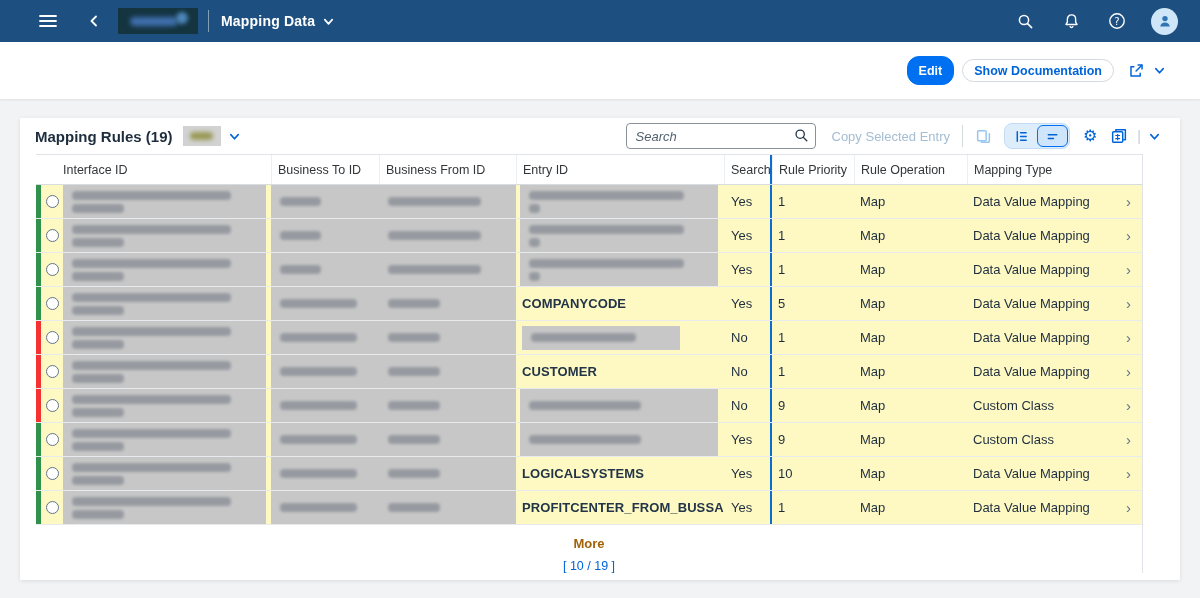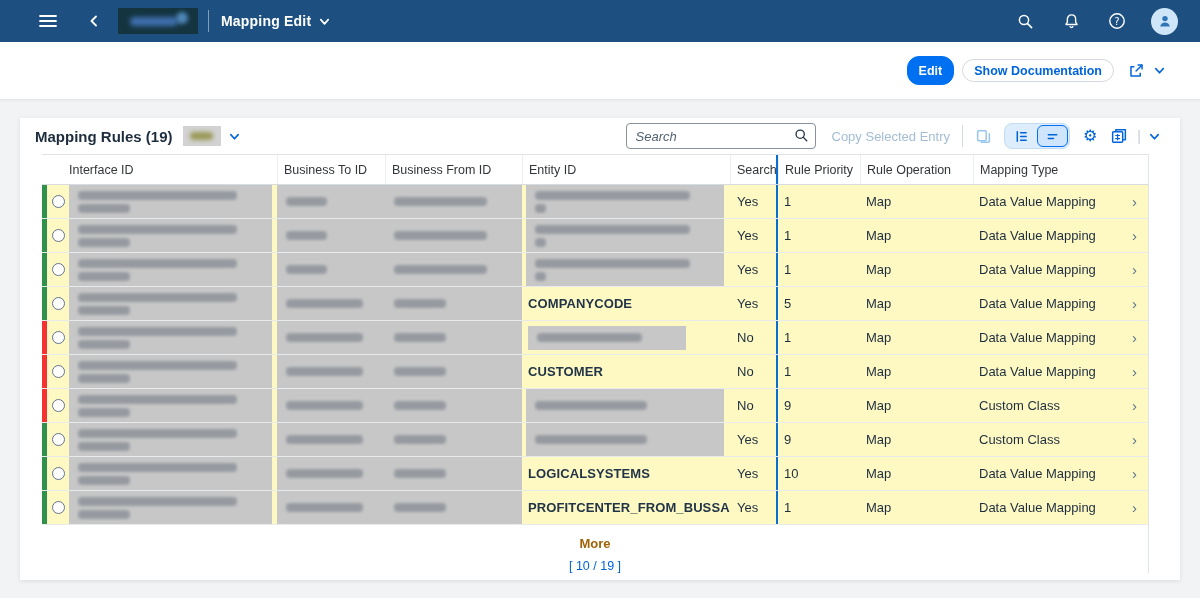--- a/index.html
+++ b/index.html
@@ -44,21 +44,21 @@
   .tb-sep { width: 1px; height: 22px; background: #d5dadd; margin: 0 12px; }
   .dis-ic { color: #96c5ef; display: flex; cursor: default; }
   .seg { margin-left: 12px; display: flex; align-items: center; background: #deedfb; border: 1px solid #c3dcf5; border-radius: 8px; padding: 1px; }
   .seg-btn { width: 31px; height: 22px; display: flex; align-items: center; justify-content: center; color: #0064d9; border-radius: 6px; border: 1px solid transparent; cursor: pointer; }
   .seg-btn.sel { border-color: #0070f2; background: #cfe5fb; }
   .gear { margin-left: 13px; font-family: "DejaVu Sans", sans-serif; font-size: 16px; color: #0064d9; line-height: 1; cursor: pointer; }
   .export-ic { margin-left: 13px; }
   .pipe { margin: 0 7px 0 9px; color: #c6cdd4; font-size: 14px; }
 
   
-  .table-zone { margin-left: 22px; width: 1107px; border-right: 1px solid #e0e4e8; border-top: 1px solid #e0e4e8; }
+  .table-zone { margin-left: 16px; width: 1107px; border-right: 1px solid #e0e4e8; border-top: 1px solid #e0e4e8; }
   .t-head, .t-row { display: grid; grid-template-columns: 5px 22px 208px 108px 137px 208px 48px 82px 113px 141px 35px; }
   .t-head { height: 30px; border-bottom: 1px solid #d7dce0; }
   .th { display: flex; align-items: center; font-size: 12.5px; color: #32363a; padding-left: 6px; border-left: 1px solid #eceff1; cursor: pointer; }
   .th.nb, .hspacer { border-left: none; }
   .th.c-if { padding-left: 0; border-left: none; }
   .th.freeze { border-right: 2px solid #0a6ed1; }
   .t-row { height: 34px; border-bottom: 1px solid #e8ebee; cursor: pointer; background: #fef9c3; }
   .ind { height: 100%; }
   .ind.pos { background: #30914c; }
   .ind.neg { background: #f53232; }
@@ -100,21 +100,21 @@
       <span class="icon-btn back">
         <svg width="14" height="14" viewBox="0 0 14 14">
             <path d="M9 2.5 4.5 7 9 11.5" fill="none" stroke="#fff" stroke-width="1.8" stroke-linecap="round" stroke-linejoin="round"></path>
           </svg>
       </span>
       <span class="logo-redact">
           <i class="smear"></i>
           <i class="smear2"></i>
         </span>
       <span class="shell-sep"></span>
-      <span class="shell-title">Mapping Edit</span>
+      <span class="shell-title">Mapping Data</span>
       <span class="shell-title-chev">
         <svg width="13" height="13" viewBox="0 0 14 14">
             <path d="M3 5 7 9.5 11 5" fill="none" stroke="#fff" stroke-width="1.8" stroke-linecap="round" stroke-linejoin="round"></path>
           </svg>
       </span>
     </div>
     <div class="shell-right">
       <span class="icon-btn">
         <svg width="17" height="17" viewBox="0 0 17 17">
             <circle cx="7" cy="7" r="4.6" fill="none" stroke="#fff" stroke-width="1.5"></circle>
@@ -223,21 +223,21 @@
       </div>
     </div>
 
     <div class="table-zone">
       <div class="t-head" id="thead">
           <div class="hspacer"></div>
           <div class="hspacer"></div>
           <div class="th c-if">Interface ID</div>
           <div class="th c-to">Business To ID</div>
           <div class="th c-from">Business From ID</div>
-          <div class="th c-entity">Entity ID</div>
+          <div class="th c-entity">Entry ID</div>
           <div class="th c-active freeze">Search</div>
           <div class="th c-prio">Rule Priority</div>
           <div class="th c-op">Rule Operation</div>
           <div class="th c-type">Mapping Type</div>
           <div class="hspacer"></div>
         </div>
       <div id="tbody">
           <div class="t-row">
             <div class="ind pos"></div>
             <div class="cell c-radio">

